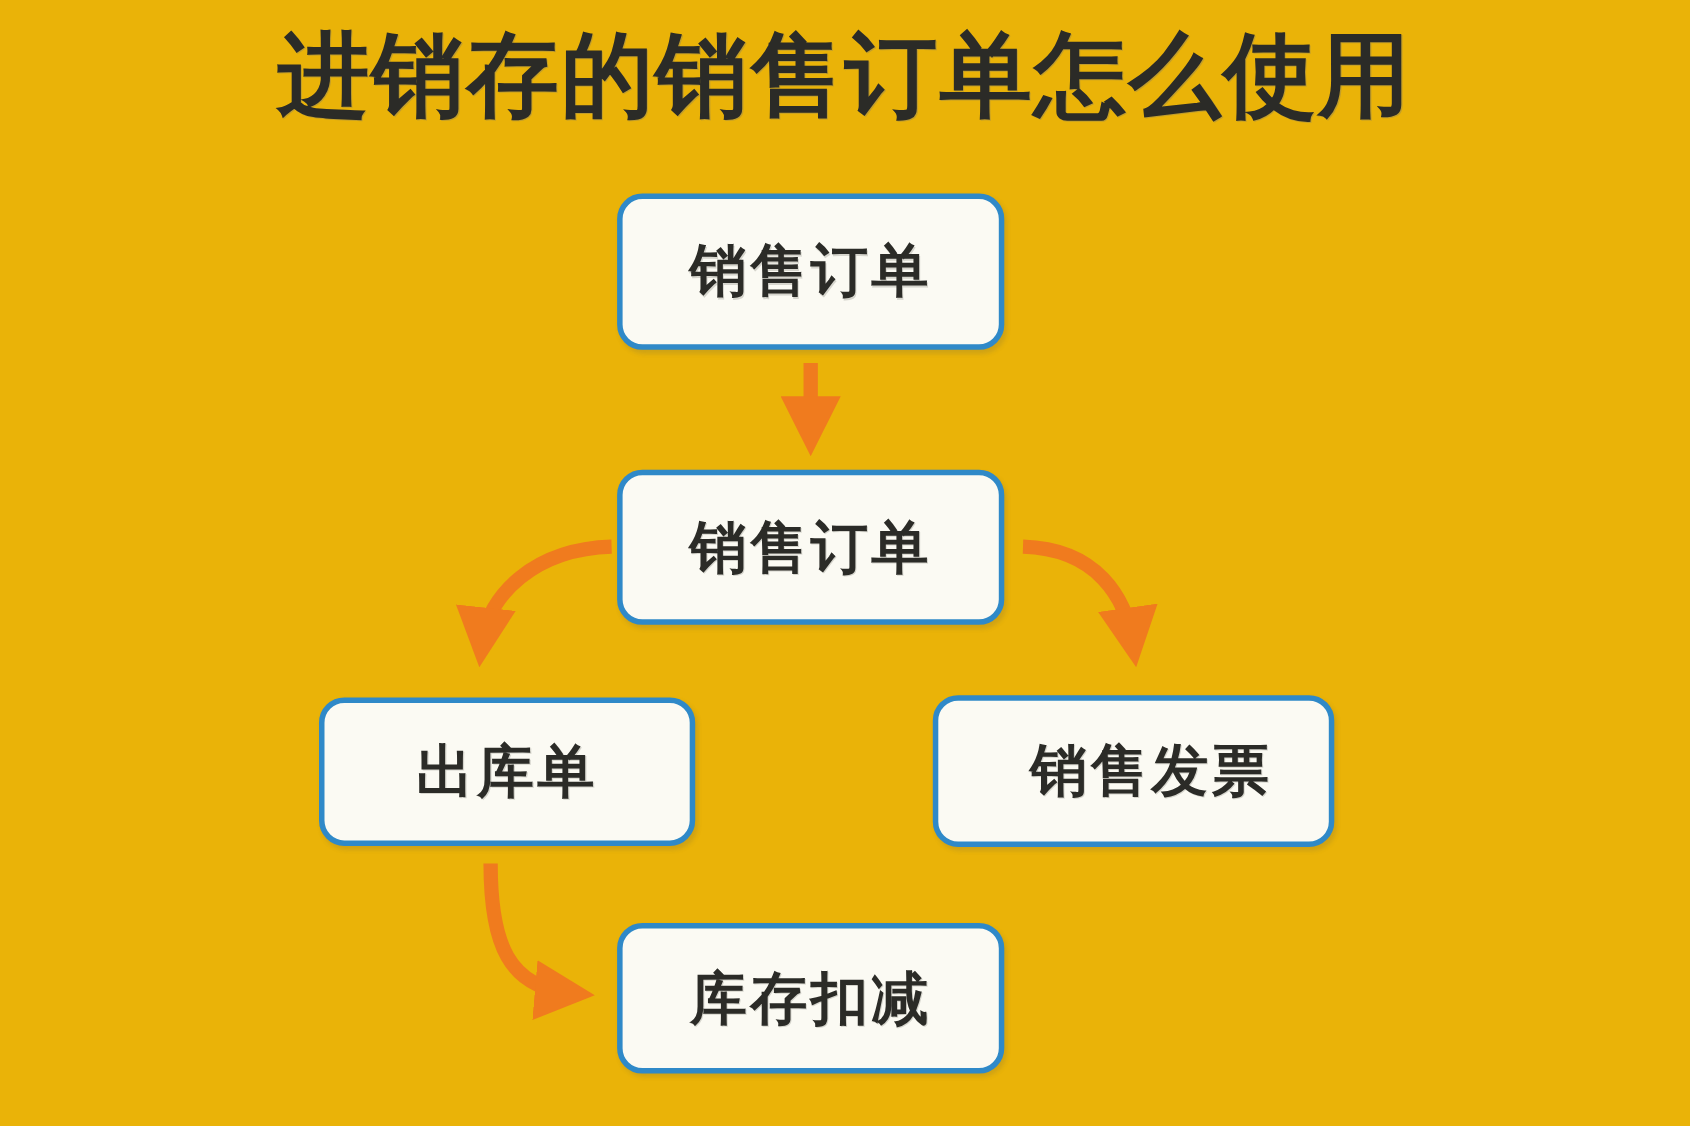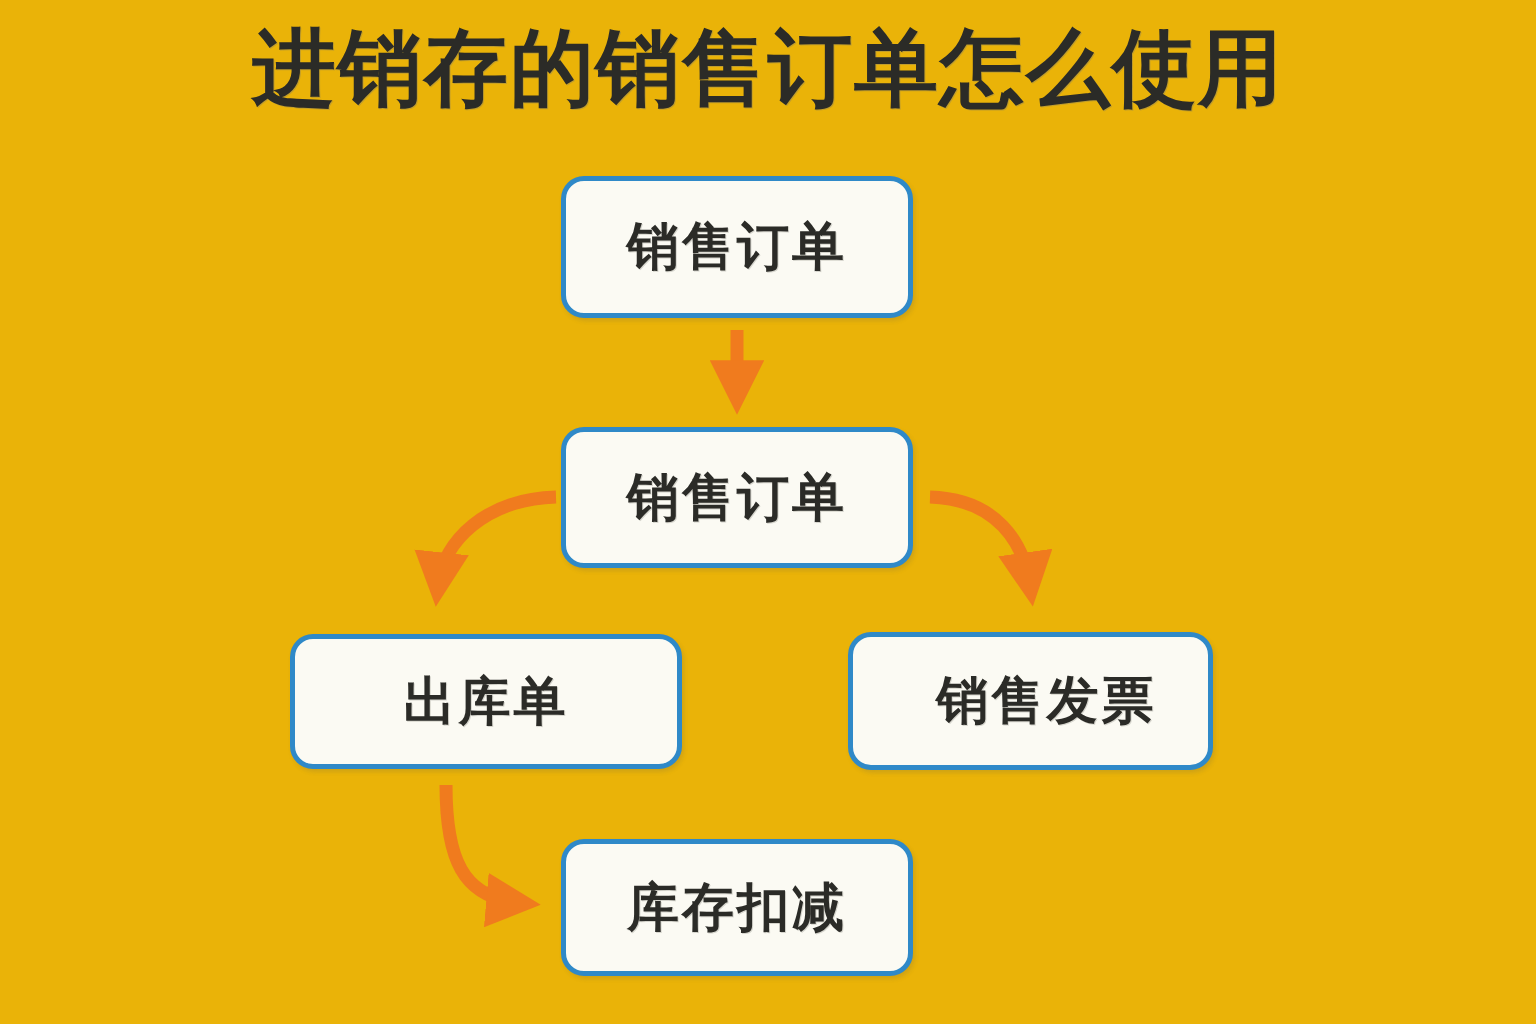--- a/index.html
+++ b/index.html
@@ -50,21 +50,21 @@
     font-weight: 700;
     color: #2b2b27;
     letter-spacing: 3px;
     white-space: nowrap;
     text-shadow: 1px 1px 0 rgba(130,130,120,0.30);
   }
 
   
   #node-sales-order    { left: 561px;  top: 176px; width: 352px; height: 142px; }
   #node-customer-ship  { left: 561px;  top: 427px; width: 352px; height: 141px; }
-  #node-outbound       { left: 290px;  top: 634px; width: 392px; height: 135px; }
+  #node-outbound       { left: 290px;  top: 634px; width: 342px; height: 135px; }
   #node-sales-invoice  { left: 848px;  top: 632px; width: 365px; height: 138px; padding-left: 32px; }
   #node-stock-deduct   { left: 561px;  top: 839px; width: 352px; height: 137px; }
 
   
   #connectors {
     position: absolute;
     left: 0;
     top: 0;
     width: 1536px;
     height: 1024px;

